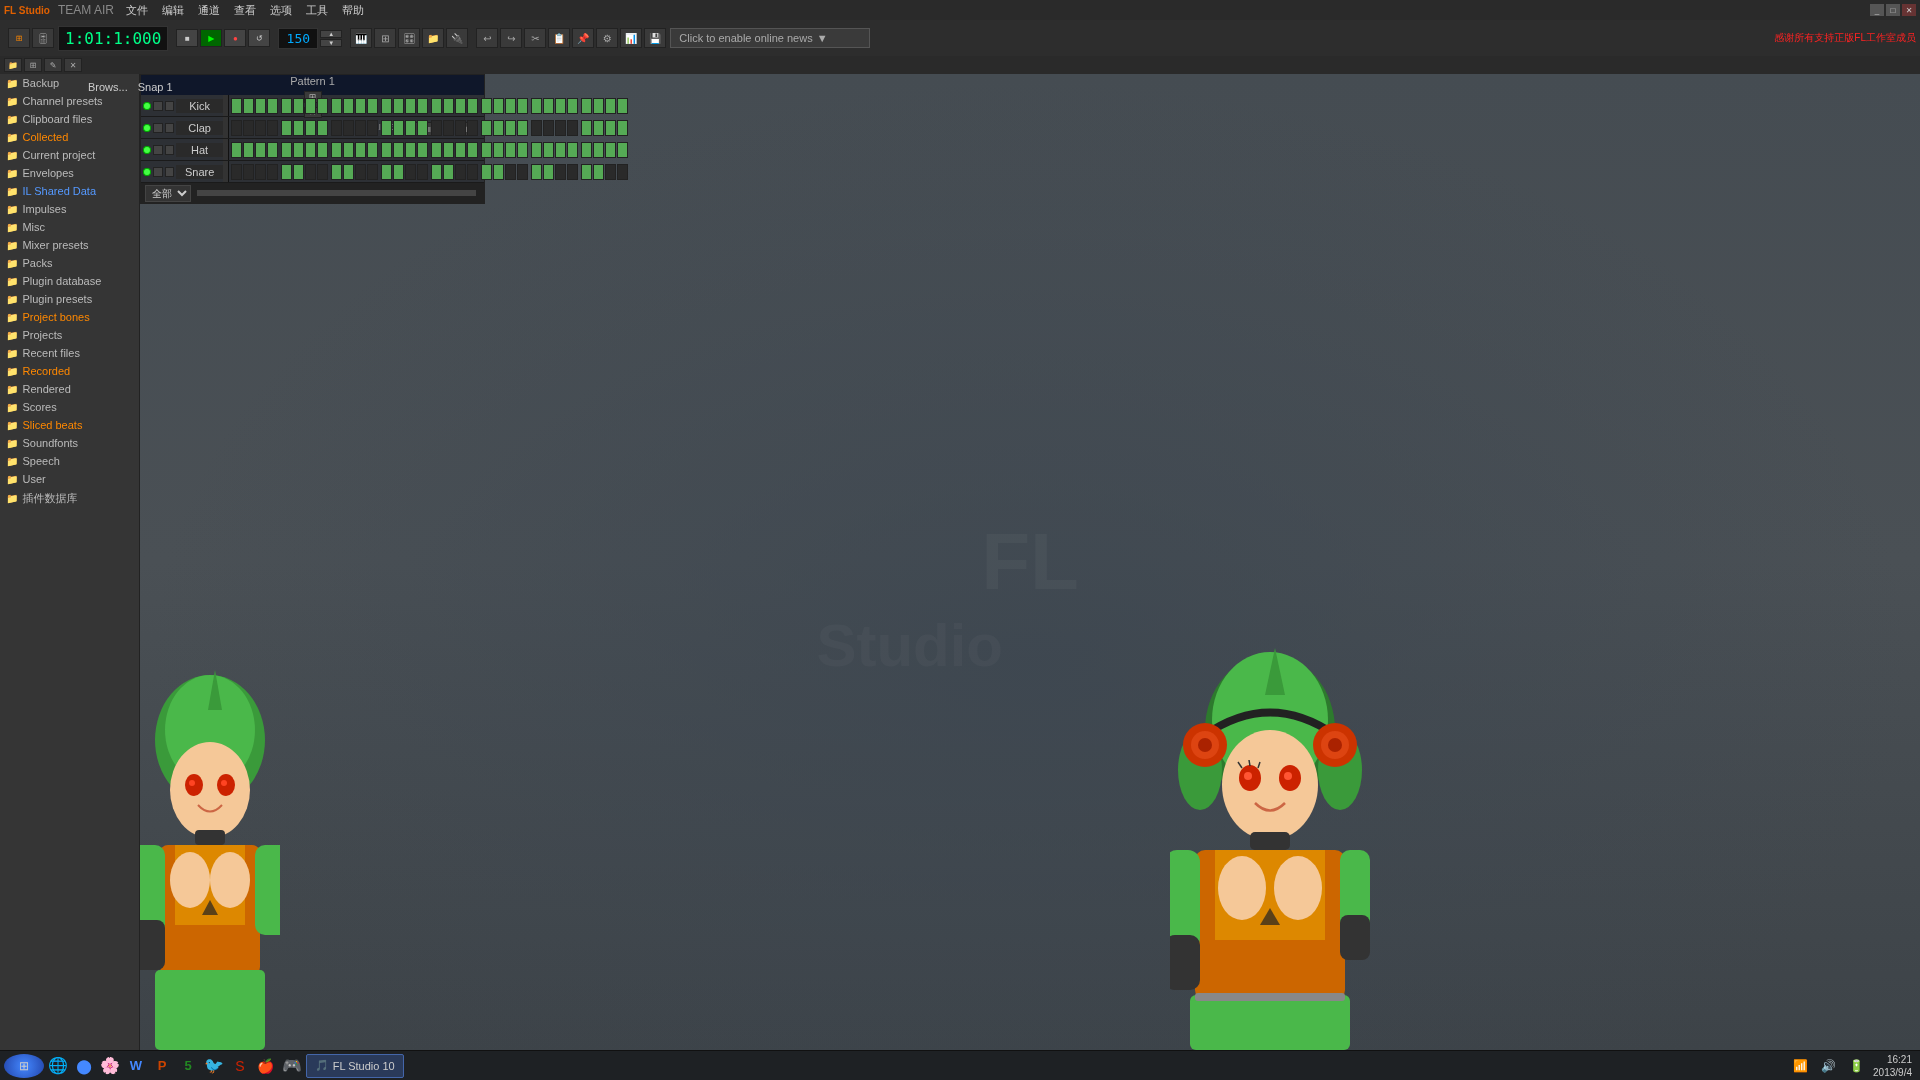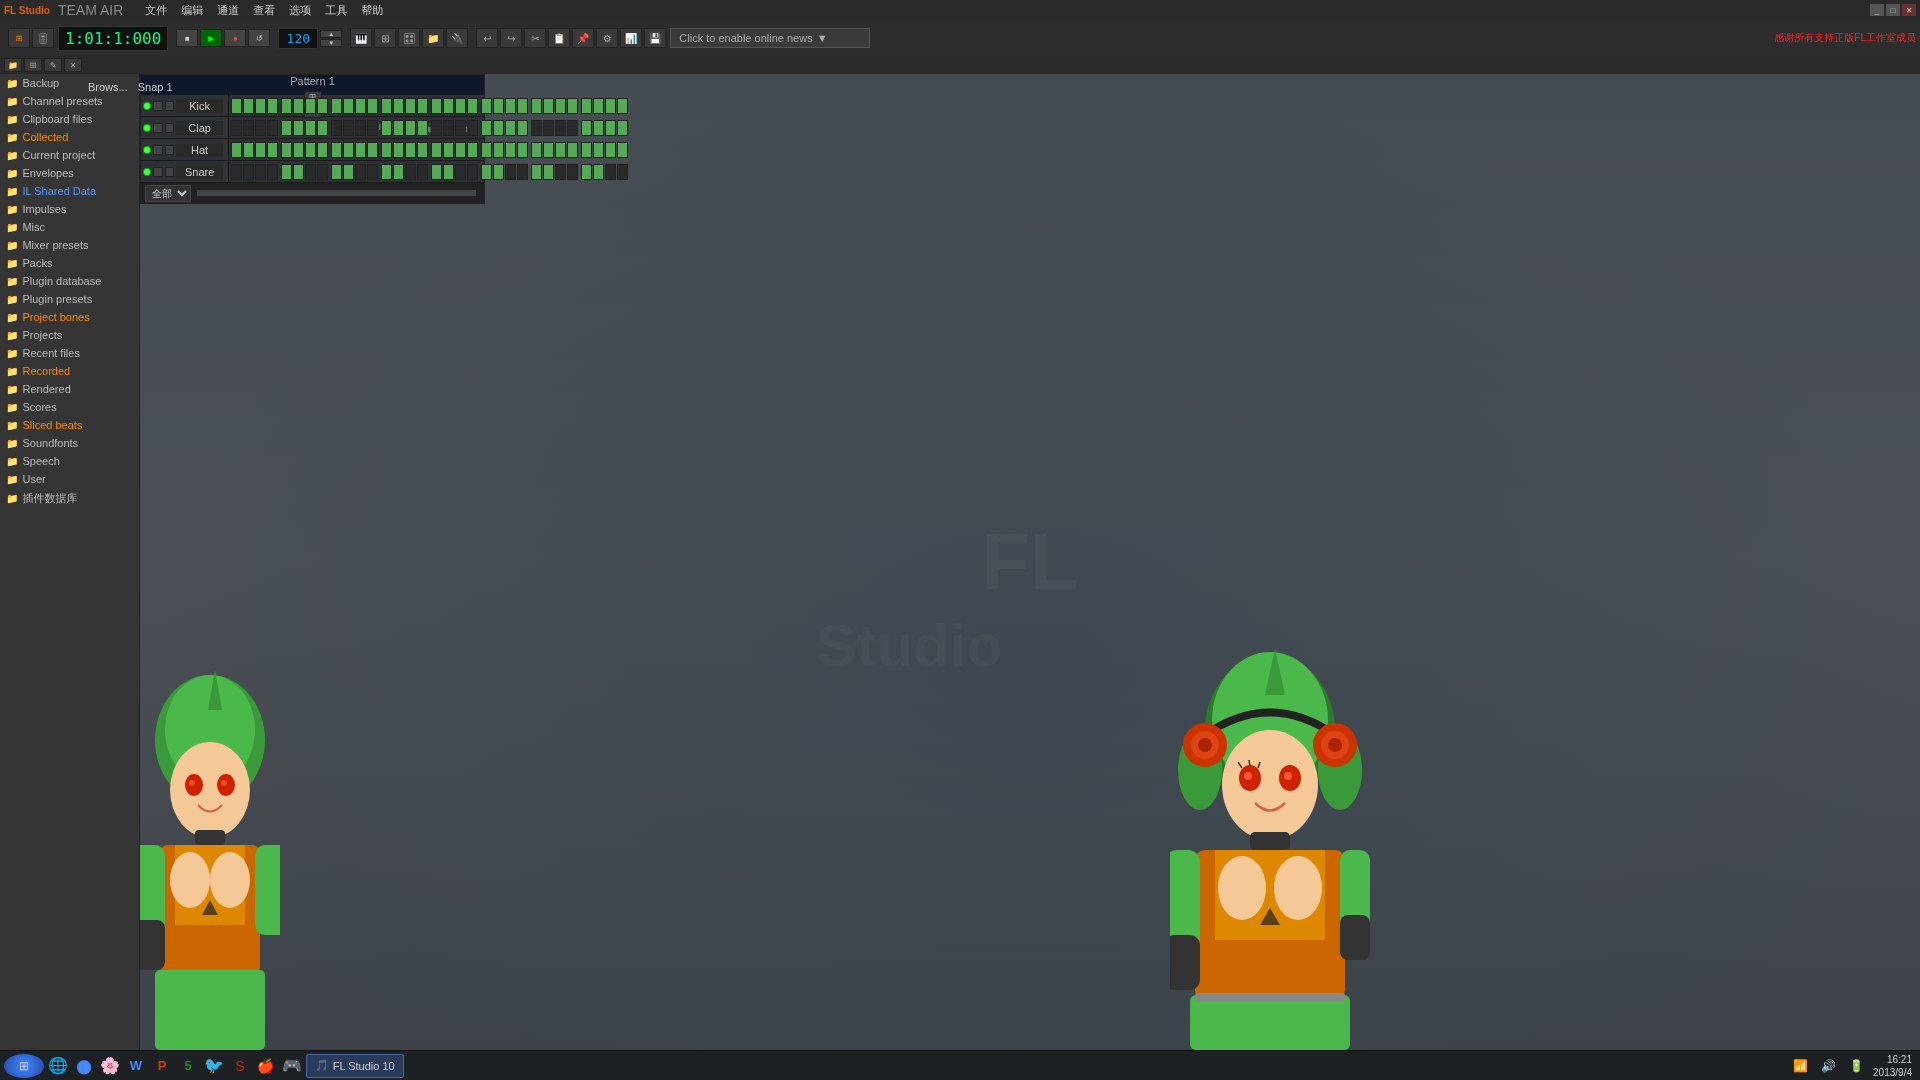--- a/index.html
+++ b/index.html
@@ -28,22 +28,22 @@
       z-index: 100;
     }
     .app-logo {
       color: #e06000;
       font-size: 10px;
       font-weight: bold;
       margin-right: 6px;
     }
     .team-label {
       color: #888;
-      font-size: 14px;
-      margin-right: 14px;
+      font-size: 12px;
+      margin-right: 4px;
     }
     .menu-item {
       color: #ccc;
       font-size: 11px;
       padding: 1px 6px;
       cursor: pointer;
     }
     .window-controls {
       margin-left: auto;
       display: flex;
@@ -441,21 +441,21 @@
   <div class="transport-display">1:01:1:000</div>
 
   <div class="toolbar-section">
     <div class="transport-btn">■</div>
     <div class="transport-btn active" style="background:#006600;color:#00ff00;">▶</div>
     <div class="transport-btn" style="color:#ff4444;">●</div>
     <div class="transport-btn">↺</div>
   </div>
 
   <div class="toolbar-section">
-    <div class="bpm-display">120</div>
+    <div class="bpm-display">150</div>
     <div style="display:flex;flex-direction:column;gap:1px;">
       <div class="transport-btn" style="height:8px;font-size:6px;">▲</div>
       <div class="transport-btn" style="height:8px;font-size:6px;">▼</div>
     </div>
   </div>
 
   <div class="toolbar-section">
     <div class="icon-btn">🎹</div>
     <div class="icon-btn">⊞</div>
     <div class="icon-btn">🎛</div>

